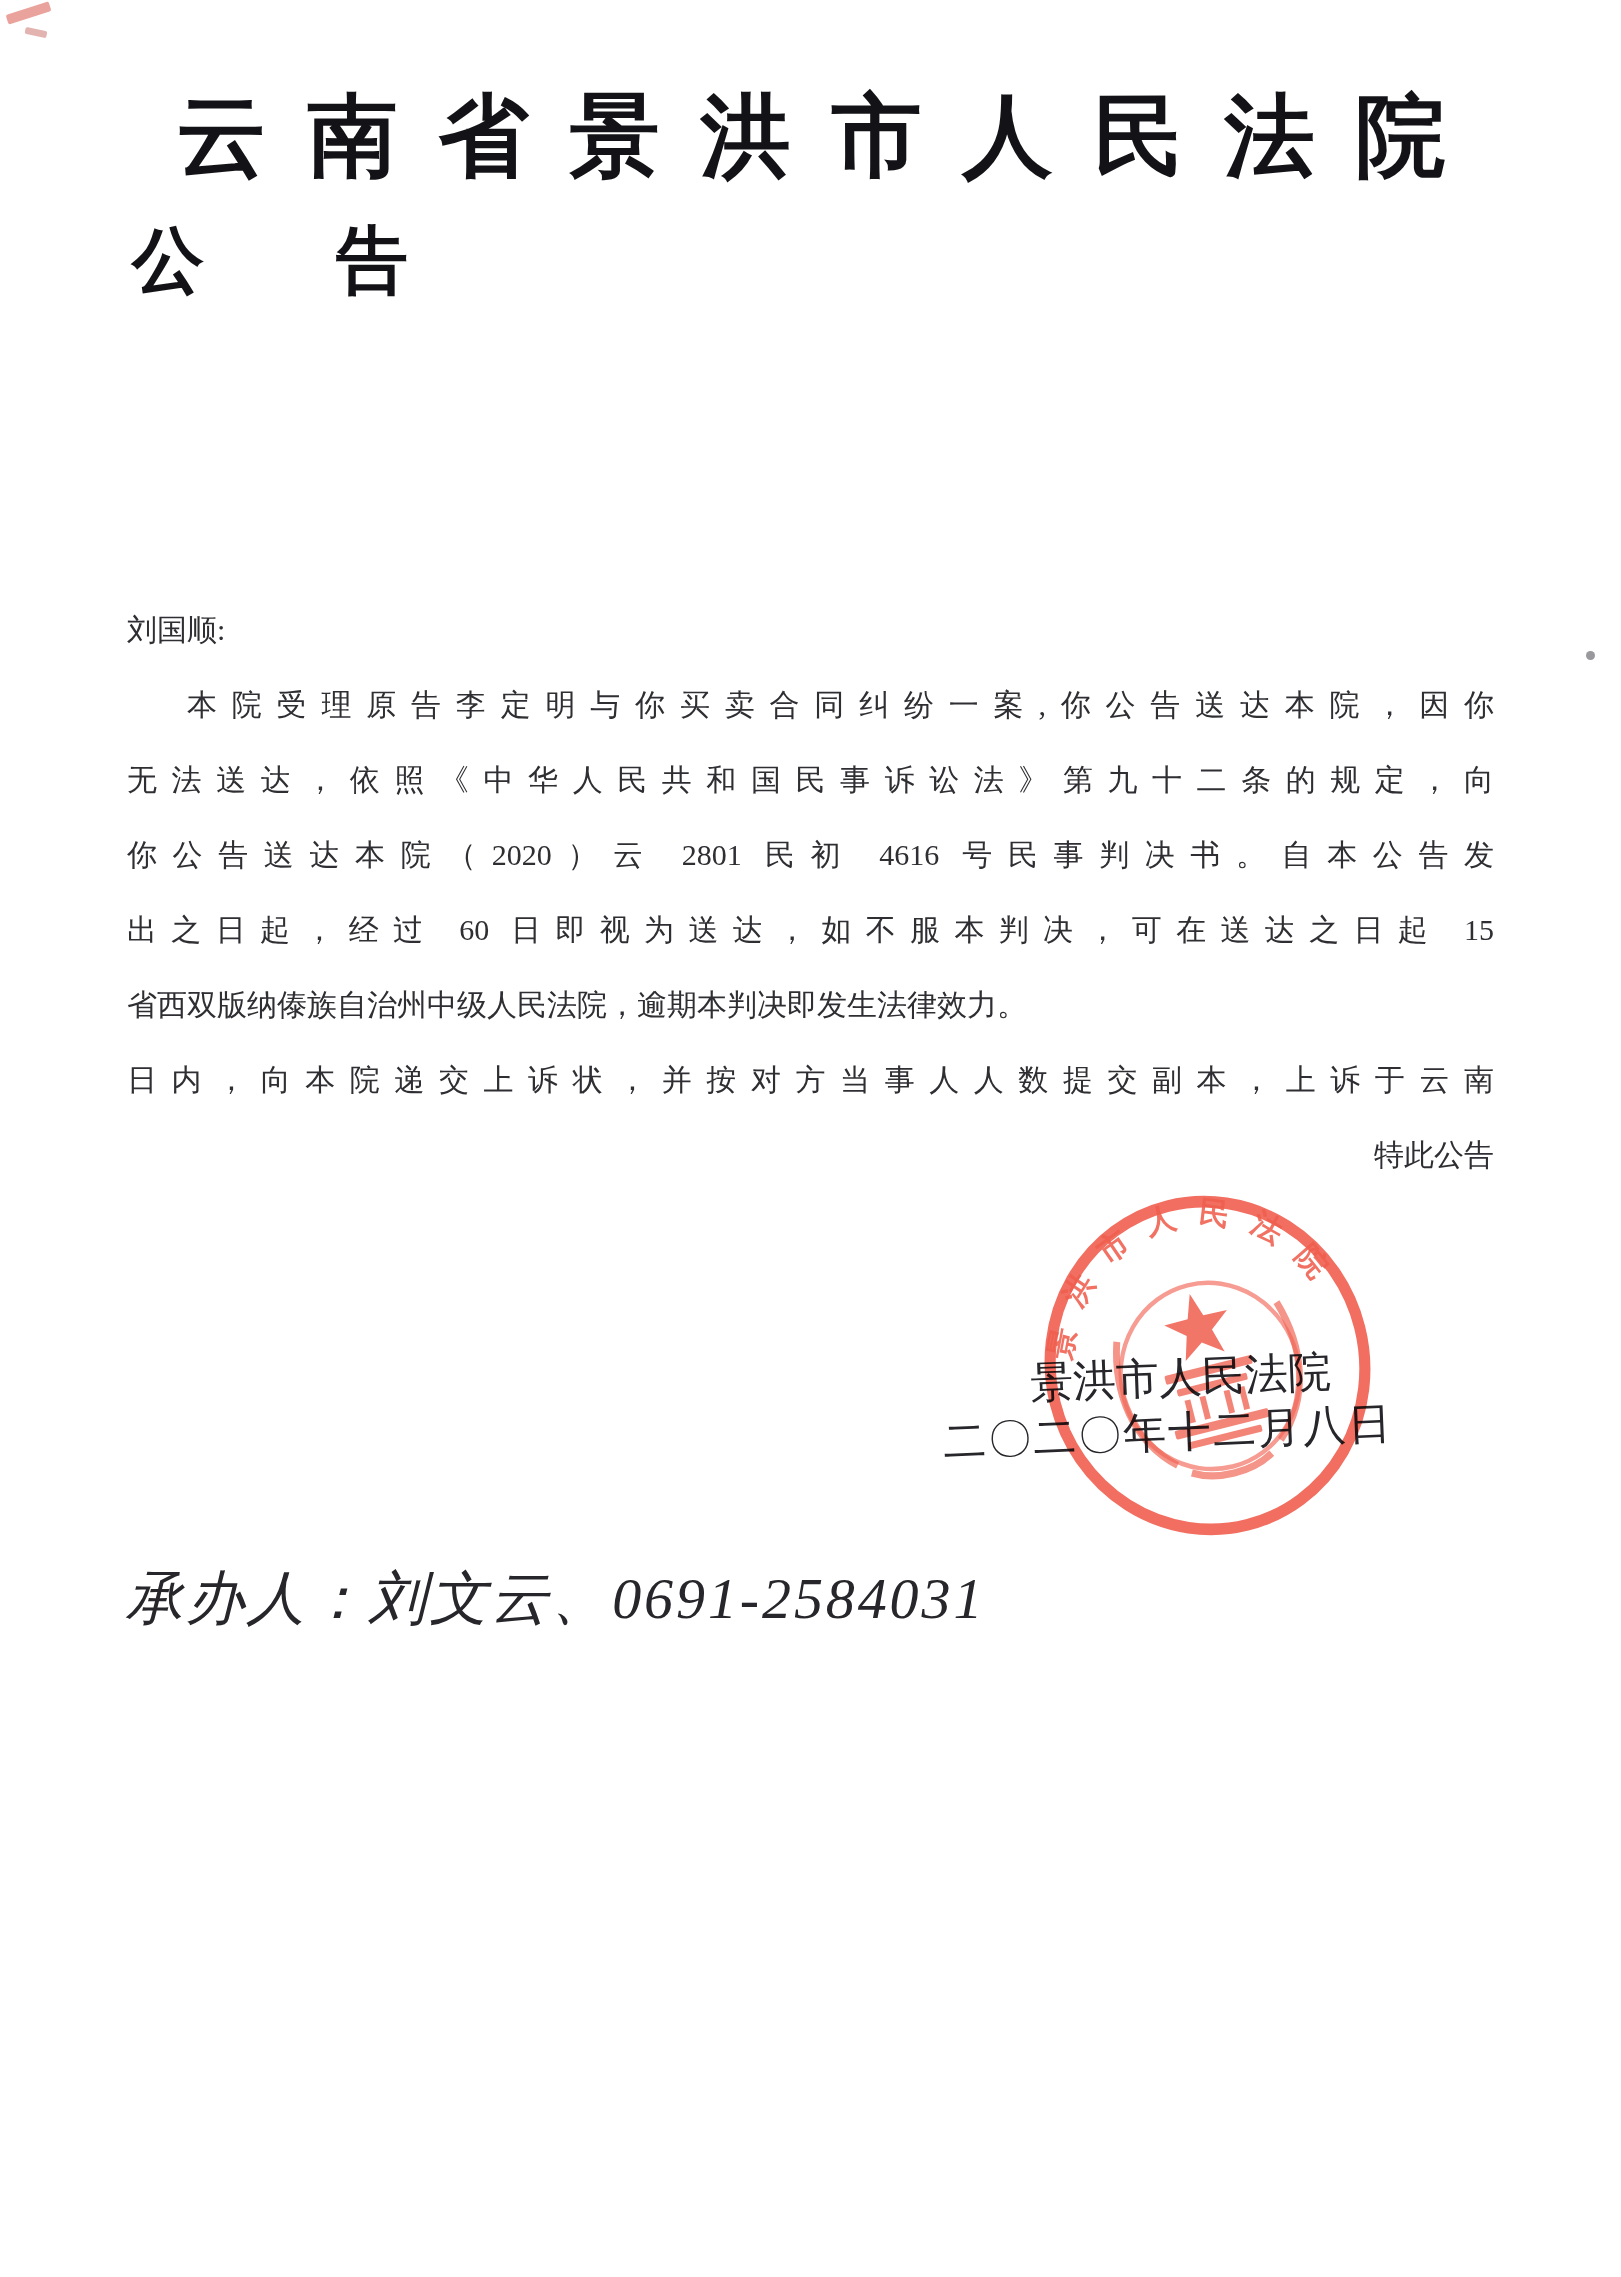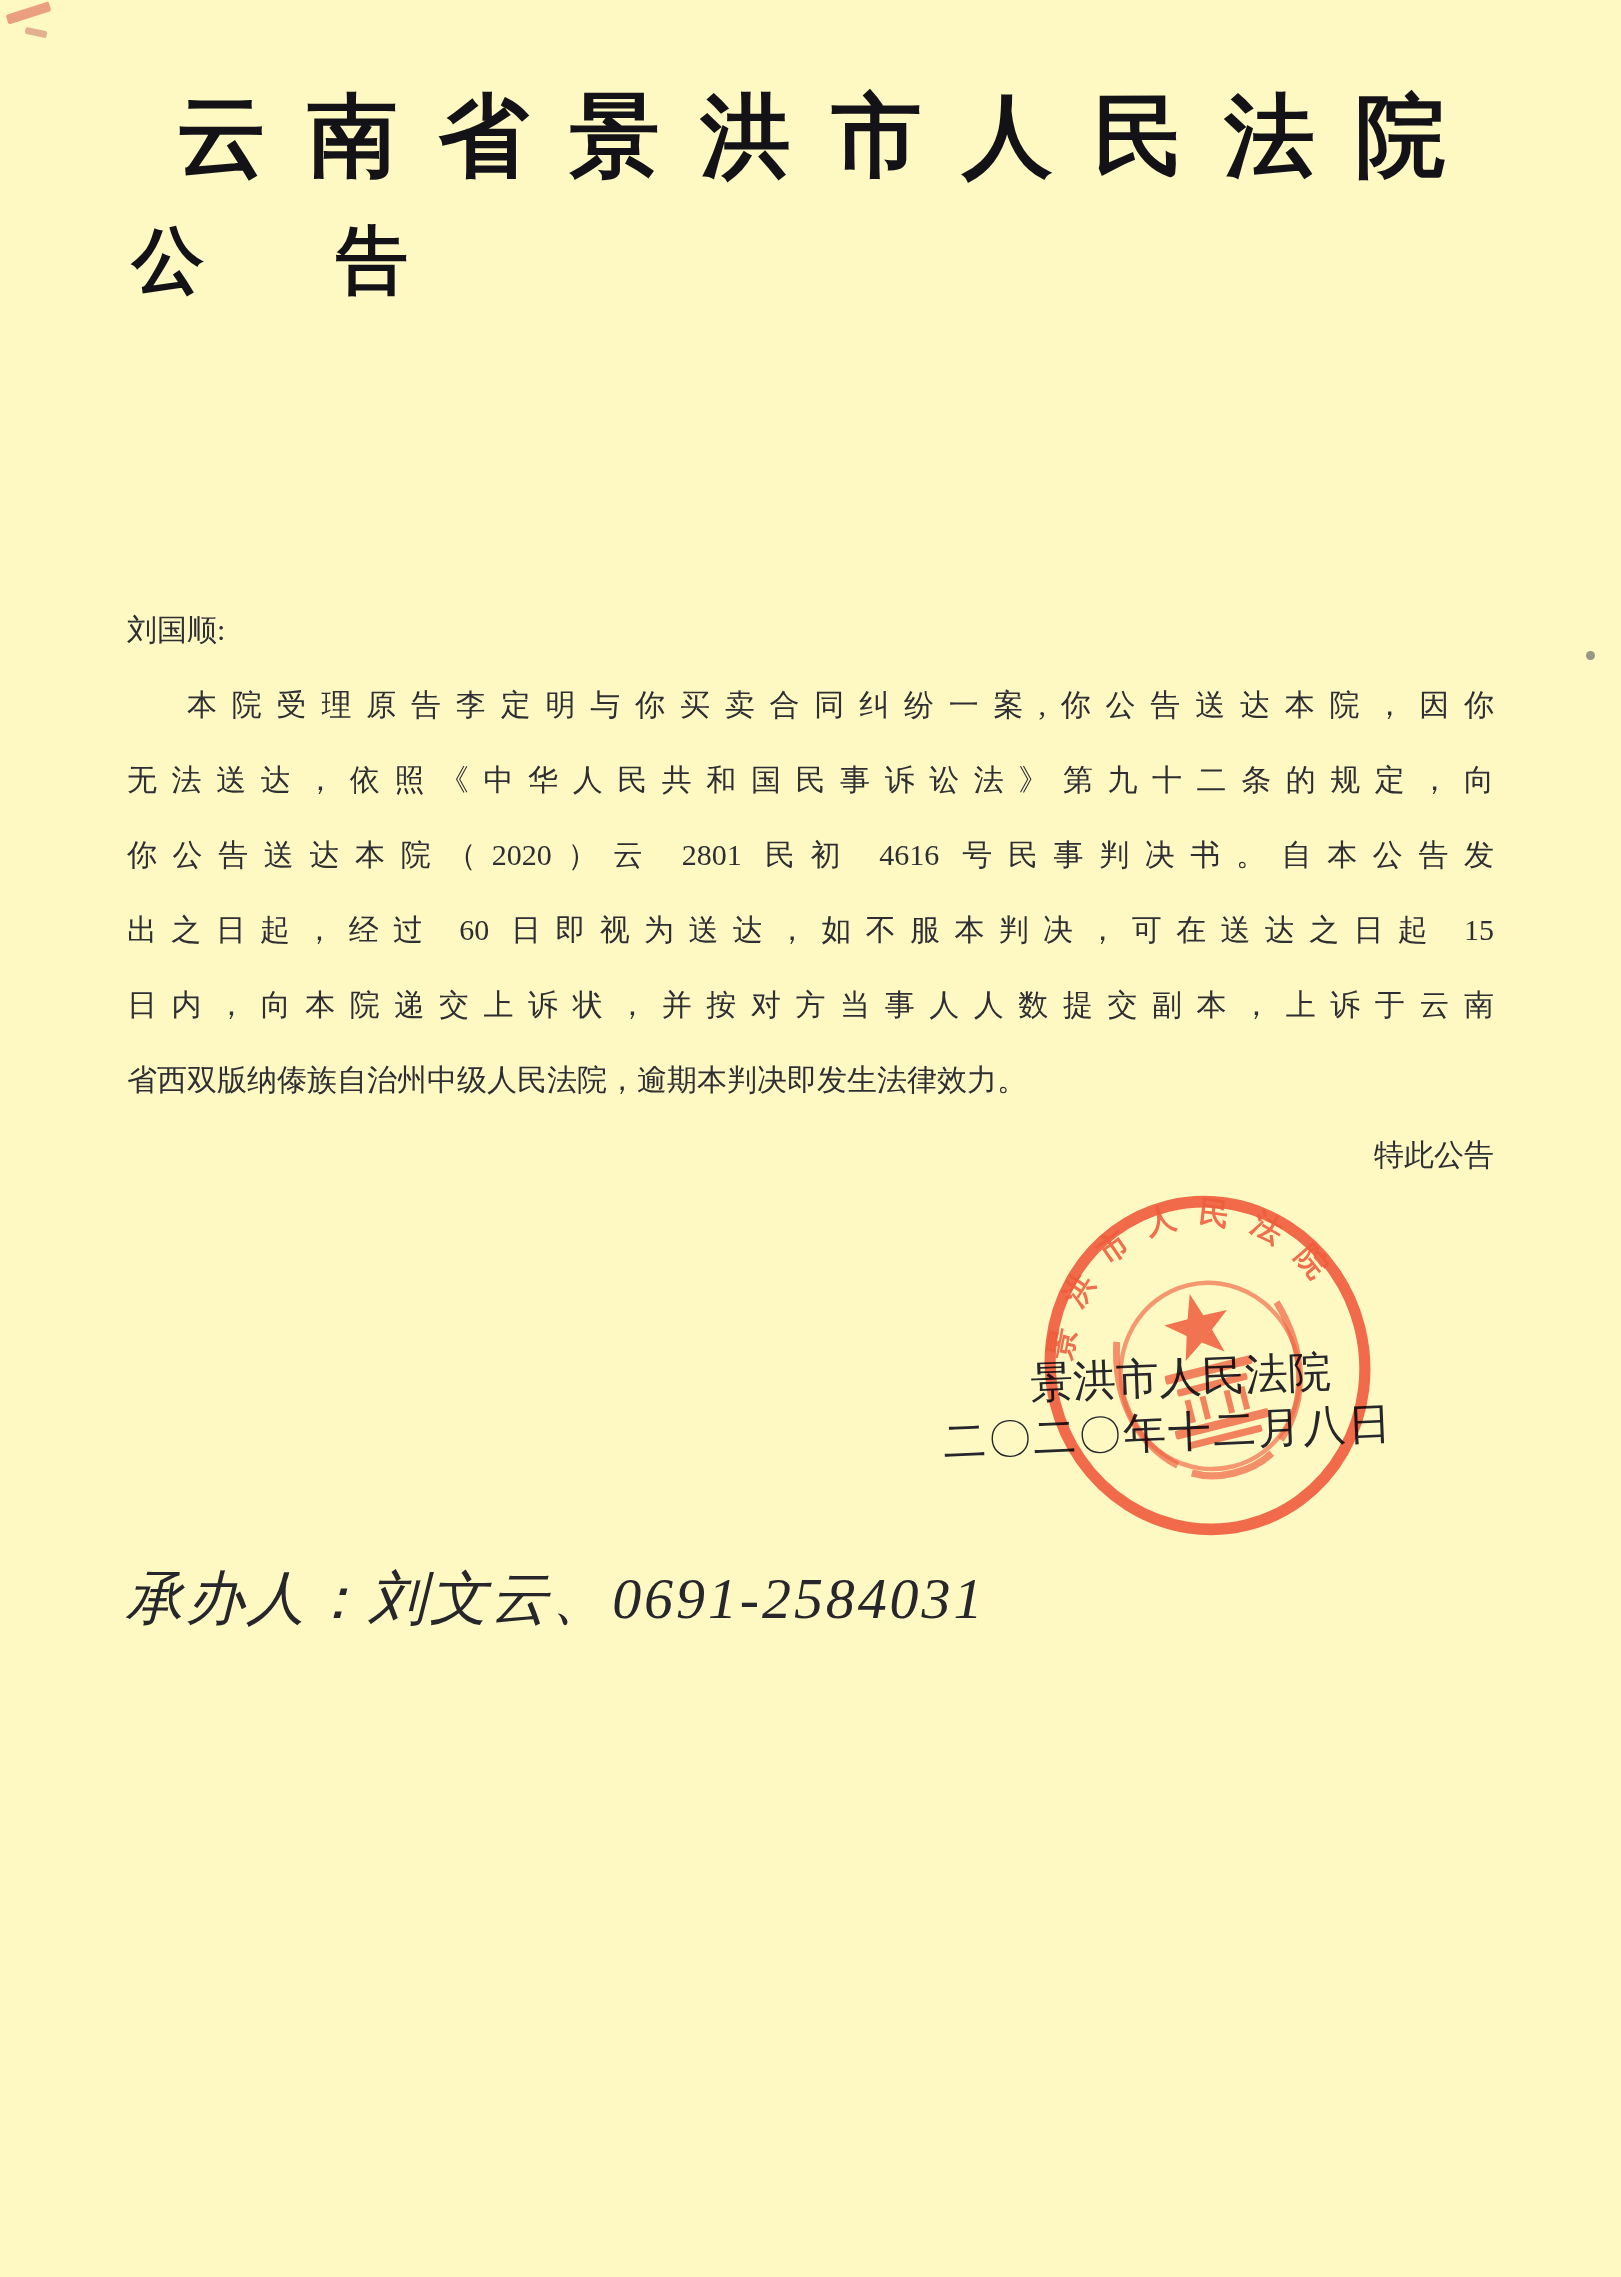--- a/index.html
+++ b/index.html
@@ -1,21 +1,21 @@
 <!DOCTYPE html>
 <html><head>
 <meta charset="utf-8">
 <style>
   html, body { margin: 0; padding: 0; background: #e9e9e9; }
   .page {
     position: relative;
     width: 1622px;
     height: 2277px;
     margin: 0 auto;
-    background: #fef9c3;
+    background: #ffffff;
     overflow: hidden;
     font-family: "Liberation Serif", "DejaVu Serif", serif;
     color: #2e2e33;
   }
 
   
   .scan-speck { position: absolute; border-radius: 2px; }
   .speck-1 { left: 5.9px;  top: 7.8px;  width: 45px; height: 9.8px; background: #d8564a; opacity: .55; transform: rotate(-18deg); }
   .speck-2 { left: 25px; top: 29px; width: 21.5px; height: 6.8px;  background: #c2564e; opacity: .45; transform: rotate(12deg); }
   .speck-3 { left: 1586px; top: 651px; width: 8.8px; height: 8.8px; background: #55555c; opacity: .6; border-radius: 50%; }
@@ -114,22 +114,22 @@
   <h1 class="court-header">云南省景洪市人民法院</h1>
 
   <h2 class="doc-title">公告</h2>
 
   <div class="body-block">
     <div class="line">刘国顺:</div>
     <div class="line jline indent">本院受理原告李定明与你买卖合同纠纷一案,你公告送达本院，因你</div>
     <div class="line jline">无法送达，依照《中华人民共和国民事诉讼法》第九十二条的规定，向</div>
     <div class="line jline">你公告送达本院（2020）云 2801 民初 4616 号民事判决书。自本公告发</div>
     <div class="line jline">出之日起，经过 60 日即视为送达，如不服本判决，可在送达之日起 15</div>
+    <div class="line">省西双版纳傣族自治州中级人民法院，逾期本判决即发生法律效力。</div>
     <div class="line jline">日内，向本院递交上诉状，并按对方当事人人数提交副本，上诉于云南</div>
-    <div class="line">省西双版纳傣族自治州中级人民法院，逾期本判决即发生法律效力。</div>
     <div class="line indent">特此公告</div>
   </div>
 
   <div class="sig-court">景洪市人民法院</div>
   <div class="sig-date">二〇二〇年十二月八日</div>
 
   <div class="seal">
     <svg viewBox="0 0 400 400" preserveAspectRatio="none" aria-hidden="true">
       <defs>
         <path id="seal-arc-path" d="M 42,200 A 158,158 0 1 1 358,200"></path>

